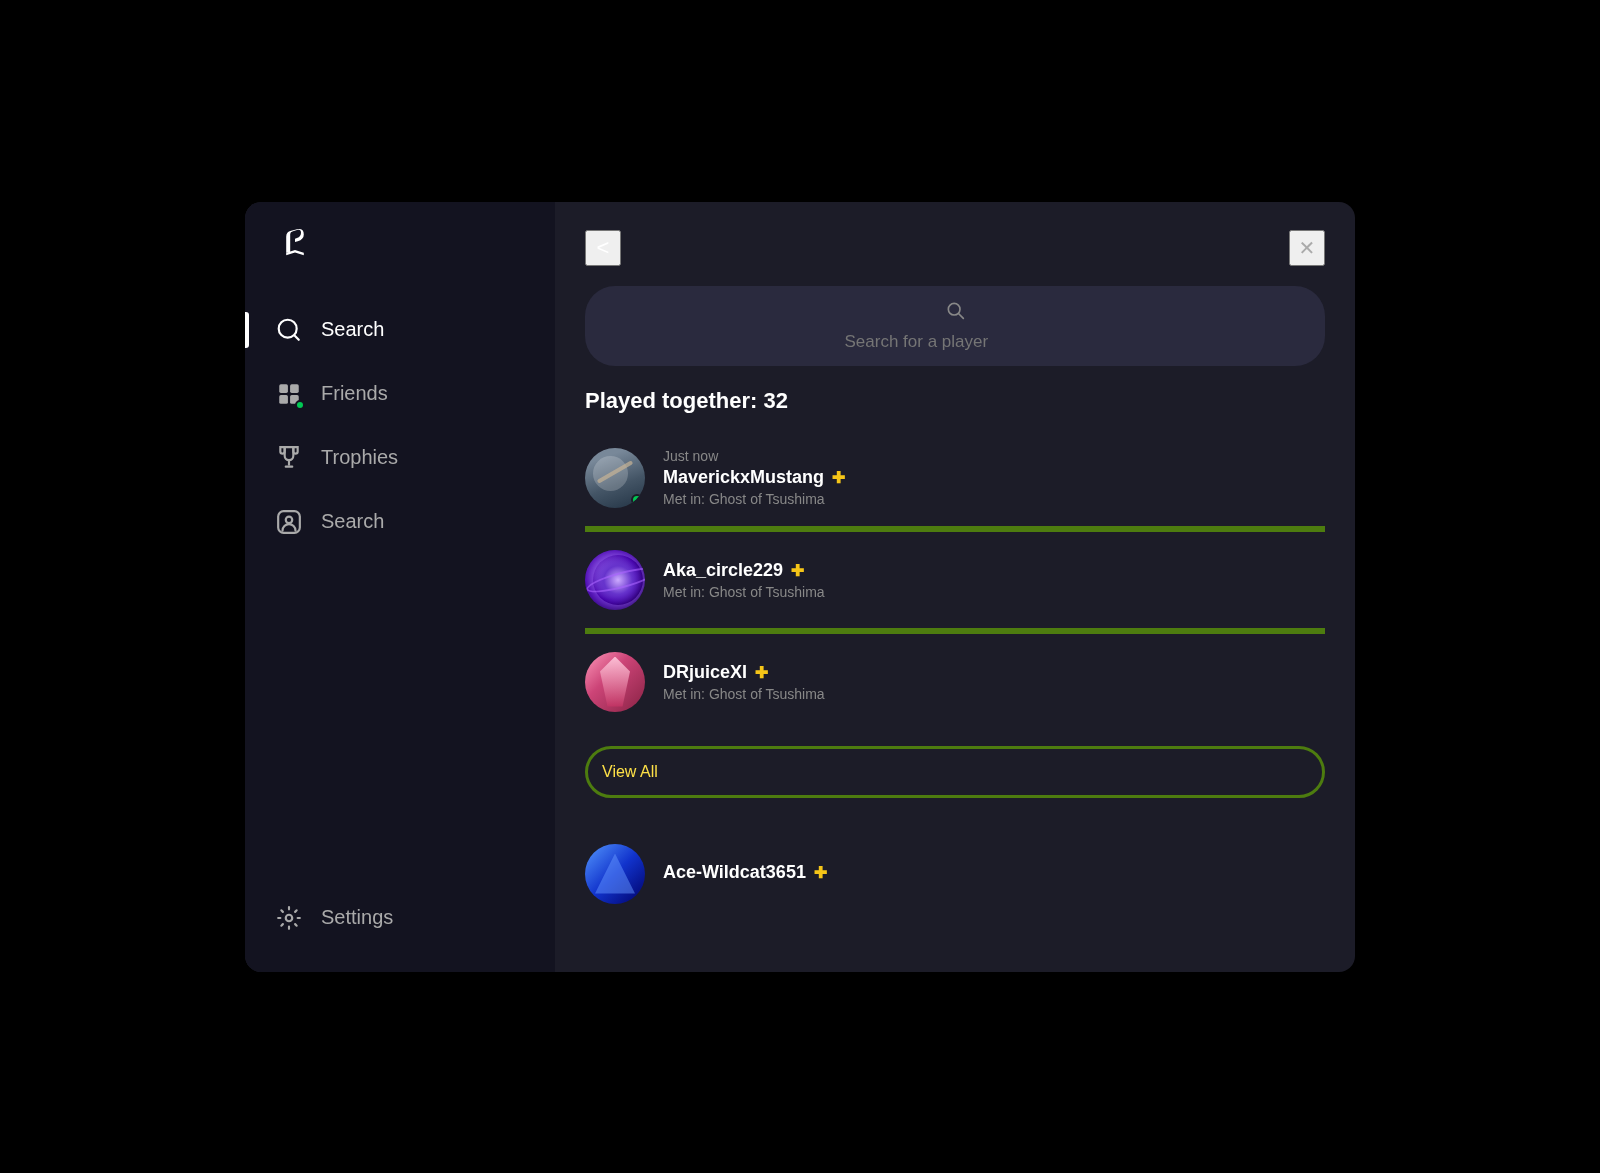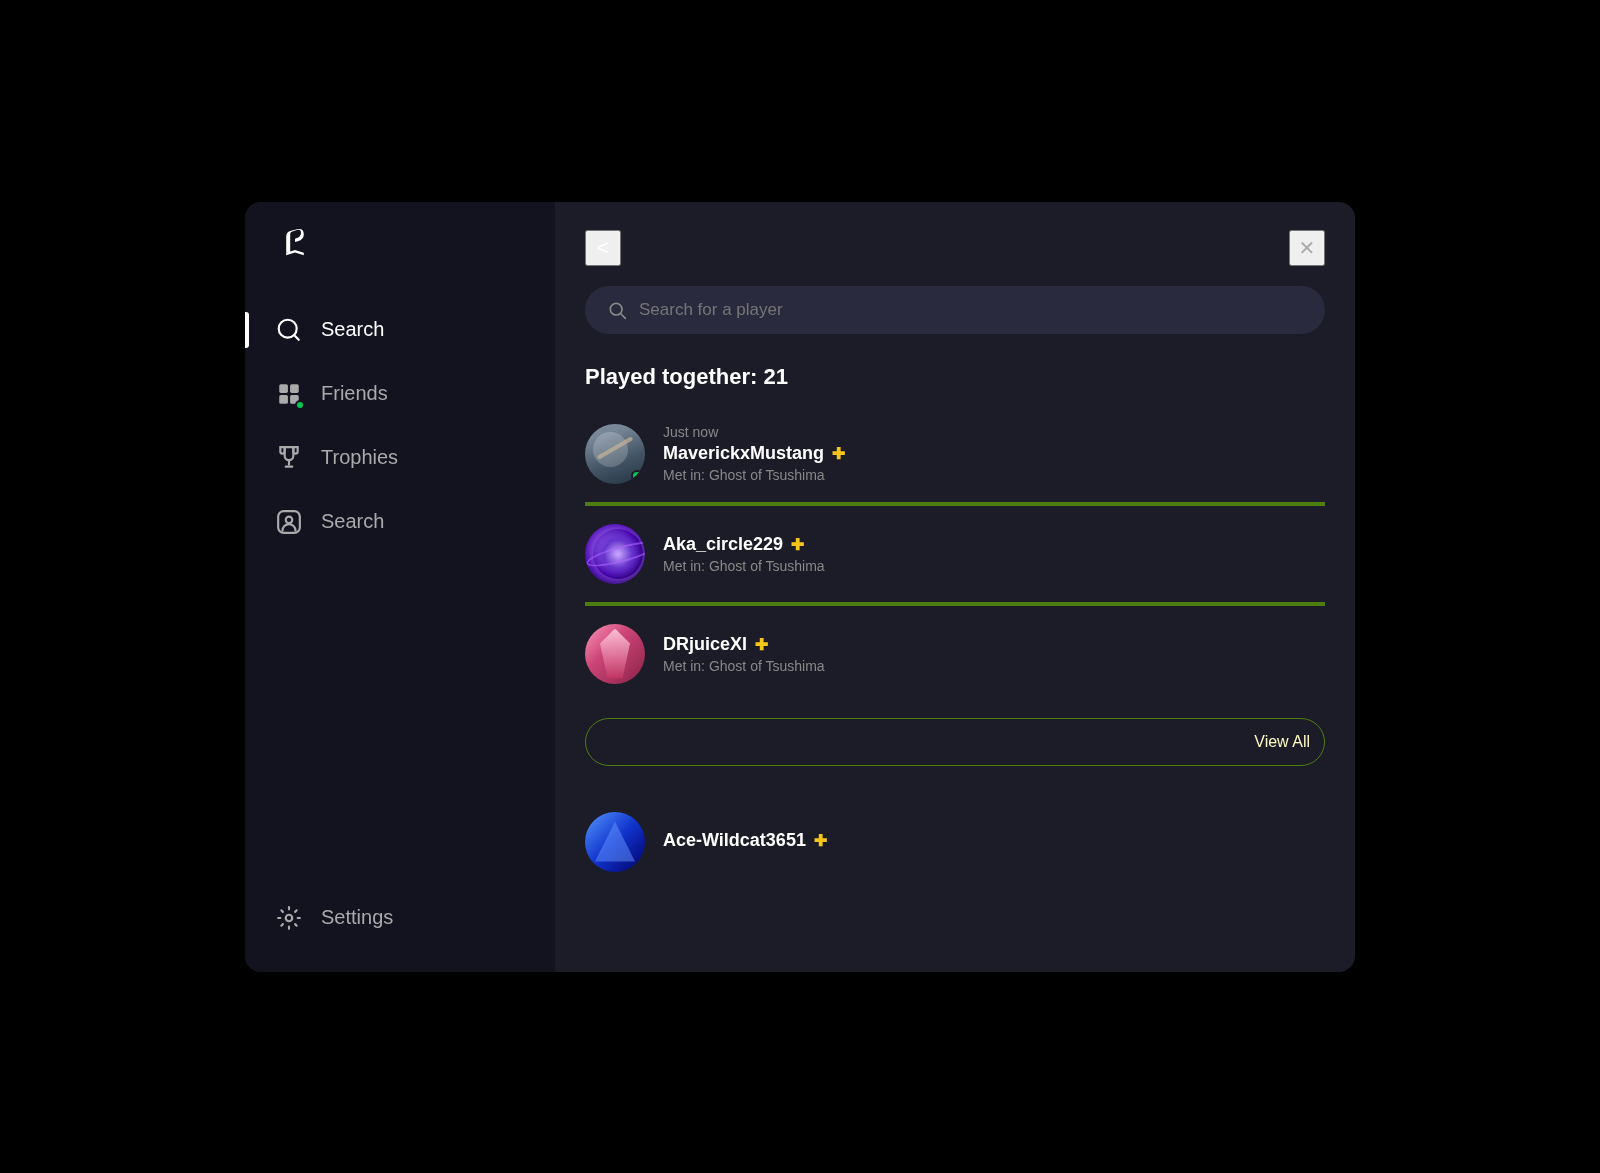--- a/index.html
+++ b/index.html
@@ -152,21 +152,22 @@
       overflow-y: auto;
     }
 
     .search-bar {
       display: flex;
       align-items: center;
       background: #2a2a3e;
       border-radius: 30px;
       padding: 14px 22px;
       gap: 12px;
-      margin-bottom: 30px;
+      margin-bottom: 22px;
+      flex-direction: column;
     }
 
     .search-bar svg {
       width: 20px;
       height: 20px;
       fill: #888;
       flex-shrink: 0;
     }
 
     .search-bar input {
@@ -187,21 +188,21 @@
 
     .player-list {
       background: transparent;
     }
 
     .player-item {
       display: flex;
       align-items: center;
       gap: 18px;
       padding: 18px 0;
-      border-bottom: 4px solid #4d7c0f;
+      border-bottom: 6px solid #4d7c0f;
       cursor: pointer;
     }
 
     .player-item:last-child {
       border-bottom: none;
     }
 
     .avatar {
       width: 60px;
       height: 60px;
@@ -251,25 +252,25 @@
     .player-met {
       font-size: 14px;
       color: #888;
     }
 
     .view-all-btn {
       display: block;
       width: 100%;
       padding: 14px;
       background: transparent;
-      border: 1px solid #4d7c0f;
+      border: 3px solid #4d7c0f;
       border-radius: 30px;
-      color: #fef9c3;
+      color: #fde047;
       font-size: 16px;
-      text-align: right;
+      text-align: left;
       cursor: pointer;
       margin: 16px 0 28px 0;
     }
 
     .gots-inner {
       width: 100%;
       height: 100%;
       position: relative;
       background: linear-gradient(160deg, #788899 20%, #445566 60%, #223344 100%);
       display: flex;
@@ -463,21 +464,21 @@
     <div class="content">
 
       <div class="search-bar">
         <svg viewBox="0 0 24 24">
           <circle cx="11" cy="11" r="7" stroke="#888" stroke-width="2" fill="none"></circle>
           <line x1="16.5" y1="16.5" x2="22" y2="22" stroke="#888" stroke-width="2" stroke-linecap="round"></line>
         </svg>
         <input type="text" placeholder="Search for a player" style="">
       </div>
 
-      <div class="section-title">Played together: 21</div>
+      <div class="section-title">Played together: 32</div>
 
       <div class="player-list">
 
         <div class="player-item">
           <div class="avatar">
             <div class="gots-inner"></div>
             <span class="avatar-online-dot"></span>
           </div>
           <div class="player-info">
             <div class="player-time">Just now</div>

